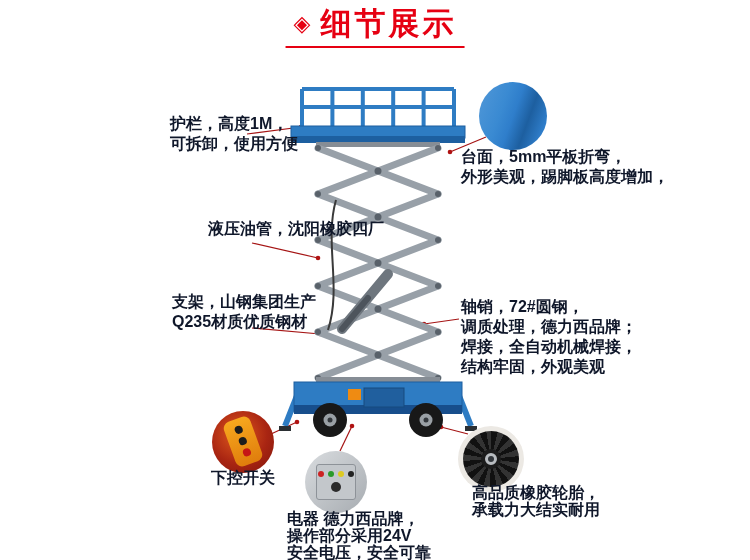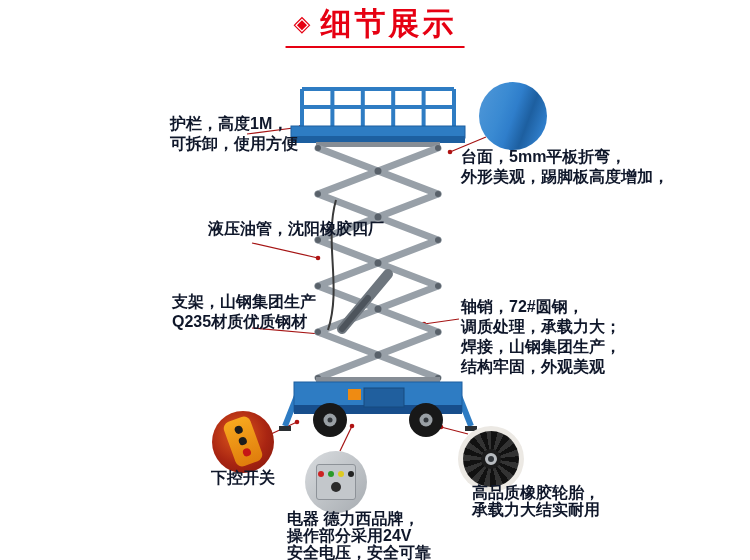--- a/index.html
+++ b/index.html
@@ -195,22 +195,22 @@
     <div>Q235材质优质钢材</div>
   </div>
 
   <div class="ann" style="left:461px;top:147px;">
     <div>台面，5mm平板折弯，</div>
     <div>外形美观，踢脚板高度增加，</div>
   </div>
 
   <div class="ann" style="left:461px;top:297px;">
     <div>轴销，72#圆钢，</div>
-    <div>调质处理，承载力大；</div>
-    <div>焊接，山钢集团生产，</div>
+    <div>调质处理，德力西品牌；</div>
+    <div>焊接，全自动机械焊接，</div>
     <div>结构牢固，外观美观</div>
   </div>
 
   <div class="ann ann-center" style="left:211px;top:468px;width:64px;">
     <div>下控开关</div>
   </div>
 
   <div class="ann ann-tight" style="left:287px;top:510px;">
     <div>电器 德力西品牌，</div>
     <div>操作部分采用24V</div>

